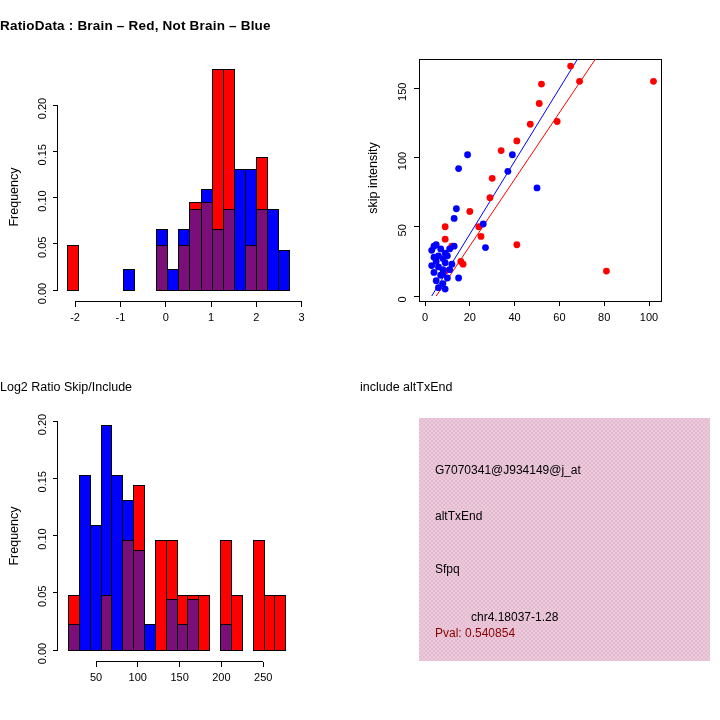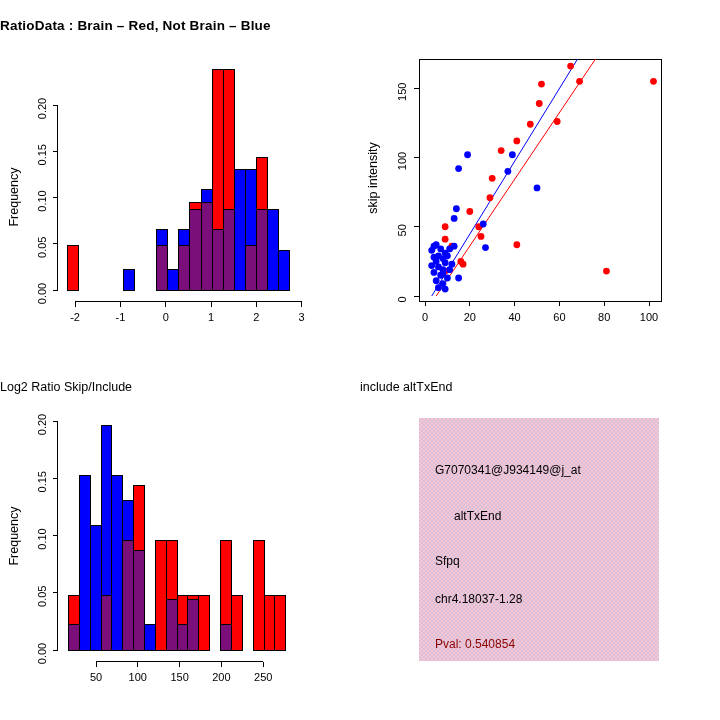--- a/index.html
+++ b/index.html
@@ -23,36 +23,36 @@
     font-size:12.5px;white-space:nowrap;margin-top:40px;
   }
   .ylabel{
     position:absolute;font-size:12.5px;white-space:nowrap;
     transform:translate(-50%,-50%) rotate(-90deg);
   }
   #panel-tl .ylabel{left:14px;top:197px;}
   #panel-tr .ylabel{left:13px;top:178px;}
   #panel-bl .ylabel{left:14px;top:176px;}
   .infobox{
-    position:absolute;left:59px;top:58px;width:240px;height:243px;
+    position:absolute;left:59px;top:58px;width:291px;height:243px;
     background-color:#f7c6d2;
     background-image:
       linear-gradient(45deg, rgba(170,180,230,0.40) 25%, transparent 25%, transparent 75%, rgba(170,180,230,0.40) 75%),
       linear-gradient(45deg, rgba(170,180,230,0.40) 25%, transparent 25%, transparent 75%, rgba(170,180,230,0.40) 75%);
     background-size:4px 4px;
     background-position:0 0,2px 2px;
   }
   .info-line{
     position:absolute;left:16px;font-size:12px;line-height:14px;white-space:nowrap;
   }
   .info-line.l0{top:45px;}
-  .info-line.l1{top:91px;padding-left:19px;}
+  .info-line.l1{top:91px;}
   .info-line.l2{top:136px;}
-  .info-line.l3{top:174px;}
-  .info-line.l4{top:219px;border-radius:7px;}
+  .info-line.l3{top:192px;padding-left:36px;}
+  .info-line.l4{top:208px;border-radius:7px;}
   svg text{font-family:"Liberation Sans","DejaVu Sans",sans-serif;fill:#000;}
 </style>
 </head>
 <body>
 
 <div class="canvas">
 
   <div class="panel" id="panel-tl">
     <svg class="plot-svg" id="svg-tl" viewBox="0 0 360 360">
         <line x1="75.1" y1="301.5" x2="301.59999999999997" y2="301.5" stroke="#000" stroke-width="1" shape-rendering="crispEdges"></line>
@@ -254,19 +254,19 @@
         <rect x="274.904" y="235.04" width="10.868" height="54.96" fill="#ff0000" stroke="#000" stroke-width="1" shape-rendering="crispEdges"></rect>
       </svg>
     <div class="xlabel">RatioData</div>
     <div class="ylabel">Frequency</div>
   </div>
 
   <div class="panel" id="panel-br">
     <div class="infobox" style="background-color: rgb(247, 198, 210);">
       <div class="info-line l0" style="color: rgb(0, 0, 0);">G7070341@J934149@j_at</div>
       <div class="info-line l1" style="color: rgb(0, 0, 0);">altTxEnd</div>
-      <div class="info-line l2" style="color: rgb(0, 0, 0);">Sfpq</div>
+      <div class="info-line l2" style="color: rgb(0, 0, 0); margin-top: 8px;">Sfpq</div>
       <div class="info-line l3" style="color: rgb(0, 0, 0);">chr4.18037-1.28</div>
       <div class="info-line l4" style="color: rgb(139, 0, 0);">Pval: 0.540854</div>
     </div>
   </div>
 
 </div>
 
 </body></html>

